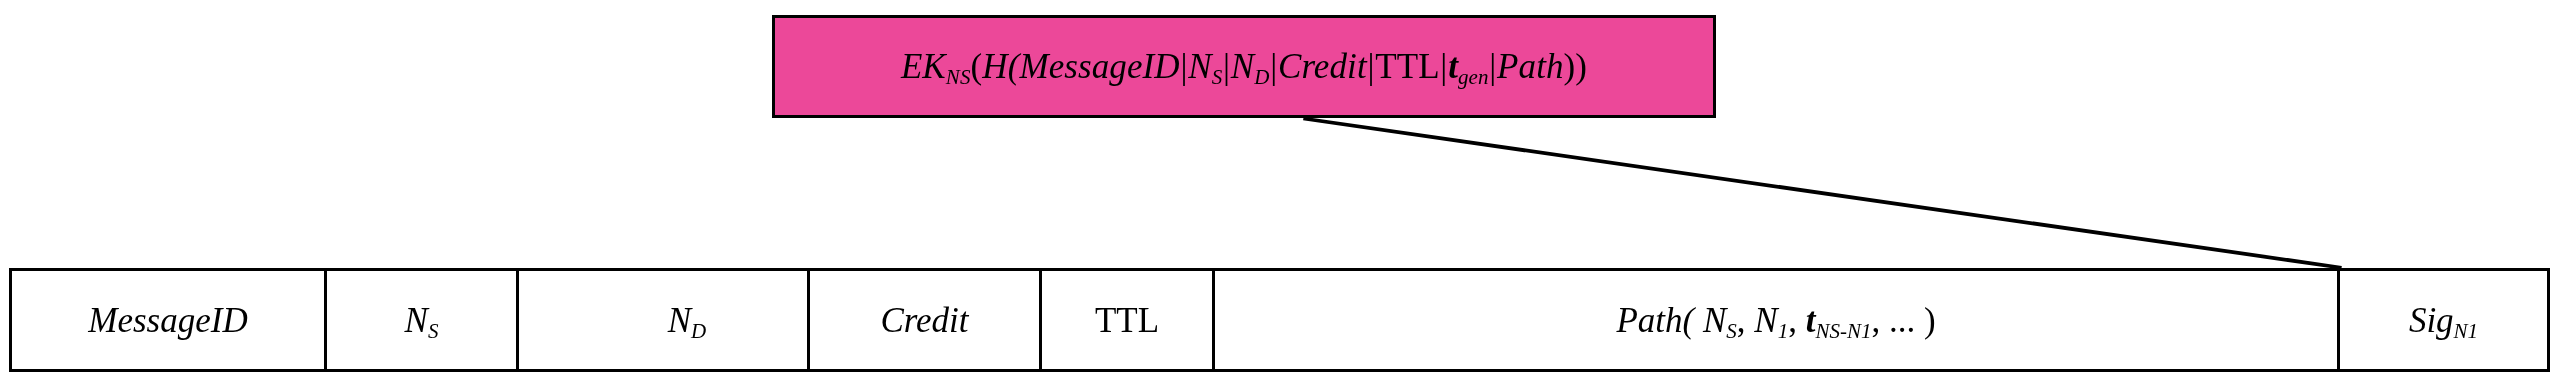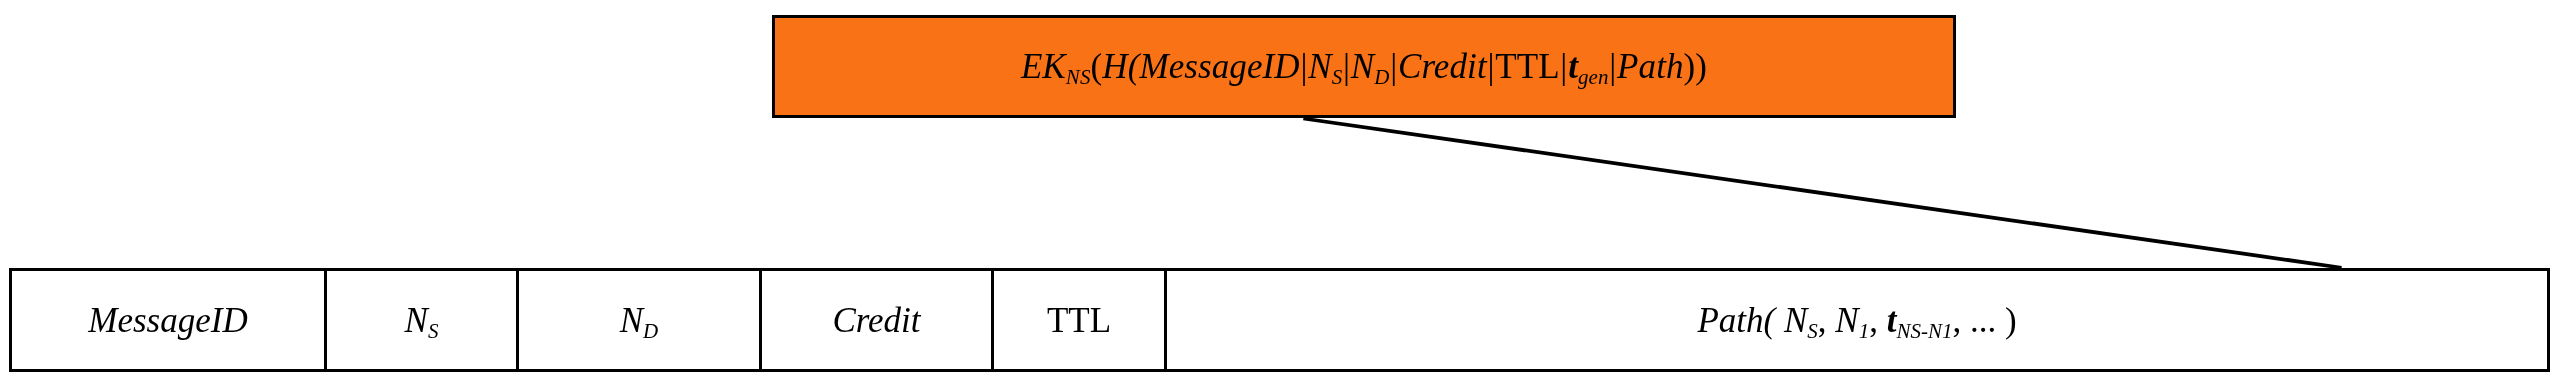--- a/index.html
+++ b/index.html
@@ -14,25 +14,25 @@
     overflow: hidden;
     font-family: "Liberation Serif", "DejaVu Serif", serif;
     color: #000000;
   }
 
   
   #hash-box {
     position: absolute;
     left: 772px;
     top: 15px;
-    width: 1184px;
+    width: 944px;
     height: 103px;
     box-sizing: border-box;
     border: 3.7px solid #000000;
-    background: #f97316;
+    background: #ec4899;
     display: flex;
     align-items: center;
     justify-content: center;
   }
   #hash-box-formula {
     font-size: 35px;
     line-height: 1;
     white-space: nowrap;
     letter-spacing: 0.1px;
   }
@@ -70,21 +70,21 @@
     white-space: nowrap;
     overflow: hidden;
   }
   .packet-field:last-child {
     border-right: none;
   }
 
   
   .w-msgid  { flex: 0 0 315px; }
   .w-ns     { flex: 0 0 192px; }
-  .w-nd     { flex: 0 0 243px; }
+  .w-nd     { flex: 0 0 243px; margin-left: 48px; }
   .w-credit { flex: 0 0 232px; }
   .w-ttl    { flex: 0 0 173px; }
   .w-tgen   { flex: 0 0 273px; }
   .w-path   { flex: 1 1 auto; }
   .w-signs  { flex: 0 0 262px; }
   .w-sign1  { flex: 0 0 207px; }
 
   
   .mi { font-style: italic; }
   .mr { font-style: normal; }
@@ -135,15 +135,18 @@
   <div class="packet-field w-ttl">
     <span class="mr">TTL</span>
   </div>
 
 
   <div class="packet-field w-path">
     <span><span class="mi">Path(</span>&nbsp;<span class="mi">N</span><sub class="mi">S</sub><span class="mr">,</span>&nbsp;<span class="mi">N</span><sub class="mi">1</sub><span class="mr">,</span>&nbsp;<span class="mb">t</span><sub class="mi">NS-N1</sub><span class="mr">,</span>&nbsp;<span class="mr">...</span>&nbsp;<span class="mr">)</span></span>
   </div>
 
 
+  <div class="packet-field w-sign1">
+    <span><span class="mi">Sig</span><sub class="mi">N1</sub></span>
+  </div>
 
 </div>
 
 
 </body></html>

